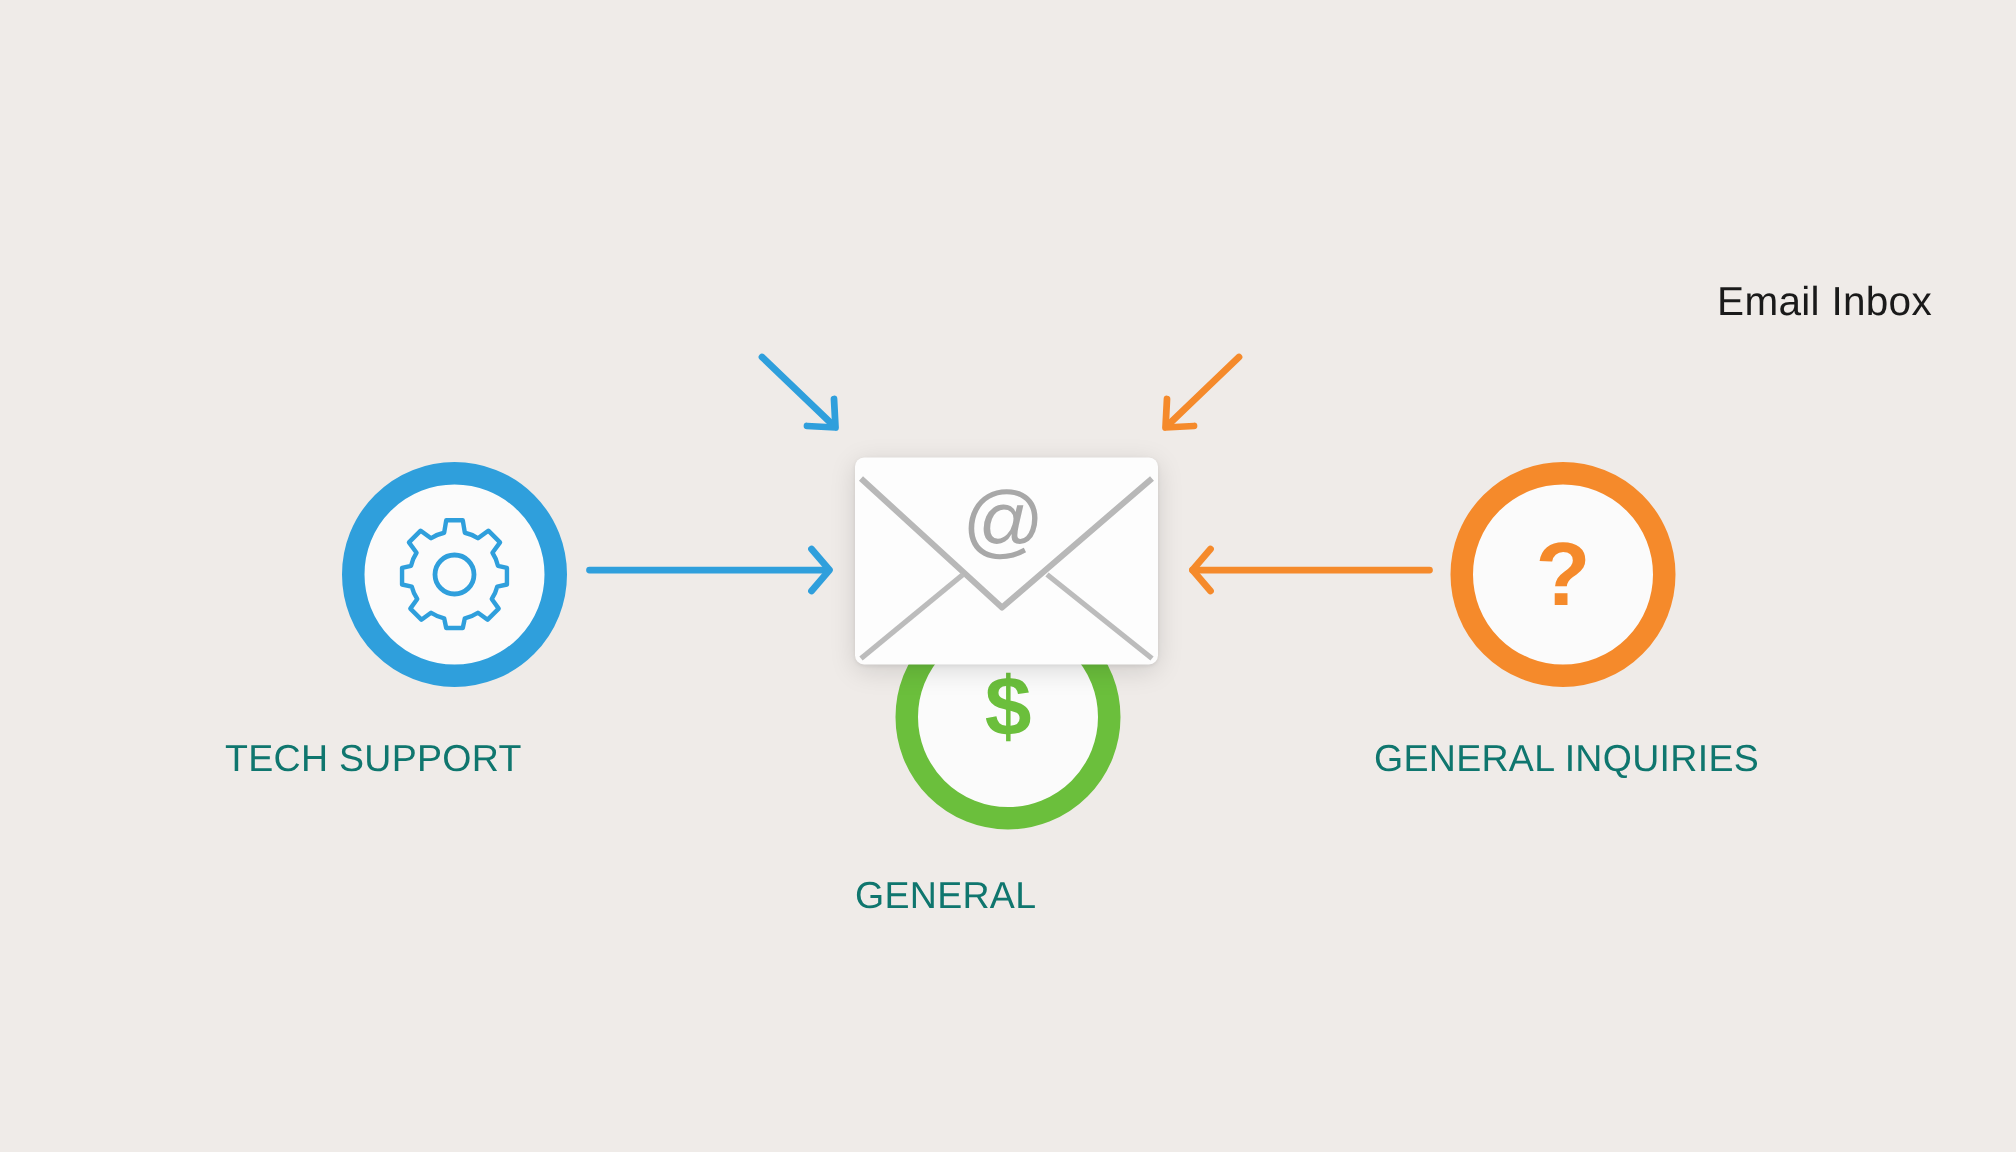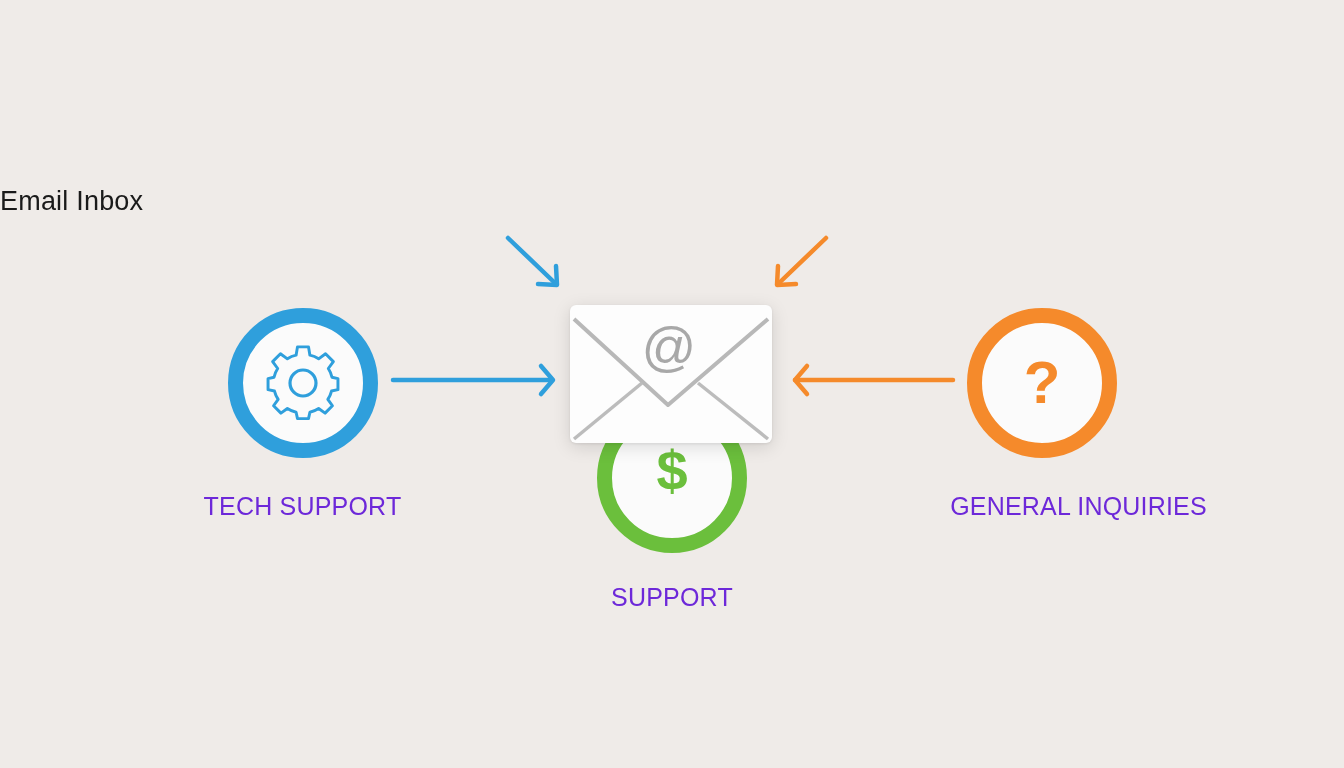--- a/index.html
+++ b/index.html
@@ -4,25 +4,25 @@
   <style>
     html, body { margin: 0; padding: 0; }
     body {
       width: 1344px; height: 768px; overflow: hidden;
       background: #efebe8;
       font-family: "Liberation Sans", "DejaVu Sans", sans-serif;
       position: relative;
     }
     .abs { position: absolute; }
     .title {
-      left: 0; width: 1288px; top: 186px; text-align: left;
+      left: 0; width: 1288px; top: 186px; text-align: right;
       font-size: 27px; color: #1a1a1a; letter-spacing: 0.2px;
     }
     .label {
-      font-size: 25px; color: #6d28d9; text-align: center; letter-spacing: 0.2px;
+      font-size: 25px; color: #0f766e; letter-spacing: 0.2px;
     }
     .ring {
       border-radius: 50%; box-sizing: border-box; background: #fbfbfb;
       display: flex; align-items: center; justify-content: center;
     }
     .ring.blue { border: 15px solid #2f9fdc; }
     .ring.orange { border: 15px solid #f58a2b; }
     .ring.green { border: 15px solid #6bbf3c; }
     .qmark { color: #f58a2b; font-weight: bold; font-size: 60px; line-height: 1; font-family: "Liberation Sans", sans-serif; }
     .dollar { color: #6bbf3c; font-weight: bold; font-size: 56px; line-height: 1; margin-top: -14px; font-family: "Liberation Sans", sans-serif; }
@@ -62,21 +62,21 @@
     <svg width="84" height="84" viewBox="-42 -42 84 84">
       <path d="M -6 -36 L 6 -36 L 7.5 -27 A 28 28 0 0 1 17 -23 L 24.5 -28.5 L 33 -20 L 27.5 -12.5 A 28 28 0 0 1 31.5 -3 L 38 -1.5 L 38 10.5 L 31 12 A 28 28 0 0 1 27 21 L 32 28 L 24 36 L 17 31 A 28 28 0 0 1 7.5 35 L 6 42 L -6 42 L -7.5 35 A 28 28 0 0 1 -17 31 L -24 36 L -32 28 L -27 21 A 28 28 0 0 1 -31 12 L -38 10.5 L -38 -1.5 L -31.5 -3 A 28 28 0 0 1 -27.5 -12.5 L -33 -20 L -24.5 -28.5 L -17 -23 A 28 28 0 0 1 -7.5 -27 Z" transform="translate(0,-3) scale(0.92)" fill="none" stroke="#2f9fdc" stroke-width="3.2" stroke-linejoin="round"></path>
       <circle cx="0" cy="0" r="13" fill="none" stroke="#2f9fdc" stroke-width="3.2"></circle>
     </svg>
   </div>
   <div class="abs label" style="left:150px;width:305px;top:492px">TECH SUPPORT</div>
 
   <div class="abs ring green" style="left:597px;top:403px;width:150px;height:150px">
     <span class="dollar">$</span>
   </div>
-  <div class="abs label" style="left:570px;width:204px;top:583px">SUPPORT</div>
+  <div class="abs label" style="left:570px;width:204px;top:583px">GENERAL</div>
 
   <div class="abs envelope">
     <svg width="202" height="138" viewBox="0 0 202 138">
       <polyline points="4,14 98,100 198,14" fill="none" stroke="#b8b8b8" stroke-width="4" stroke-linejoin="round"></polyline>
       <line x1="4" y1="134" x2="72" y2="78" stroke="#bcbcbc" stroke-width="3.5"></line>
       <line x1="198" y1="134" x2="128" y2="78" stroke="#bcbcbc" stroke-width="3.5"></line>
       <text x="99" y="60" text-anchor="middle" font-family="Liberation Sans, sans-serif" font-size="54" fill="#a8a8a8">@</text>
     </svg>
   </div>
 

